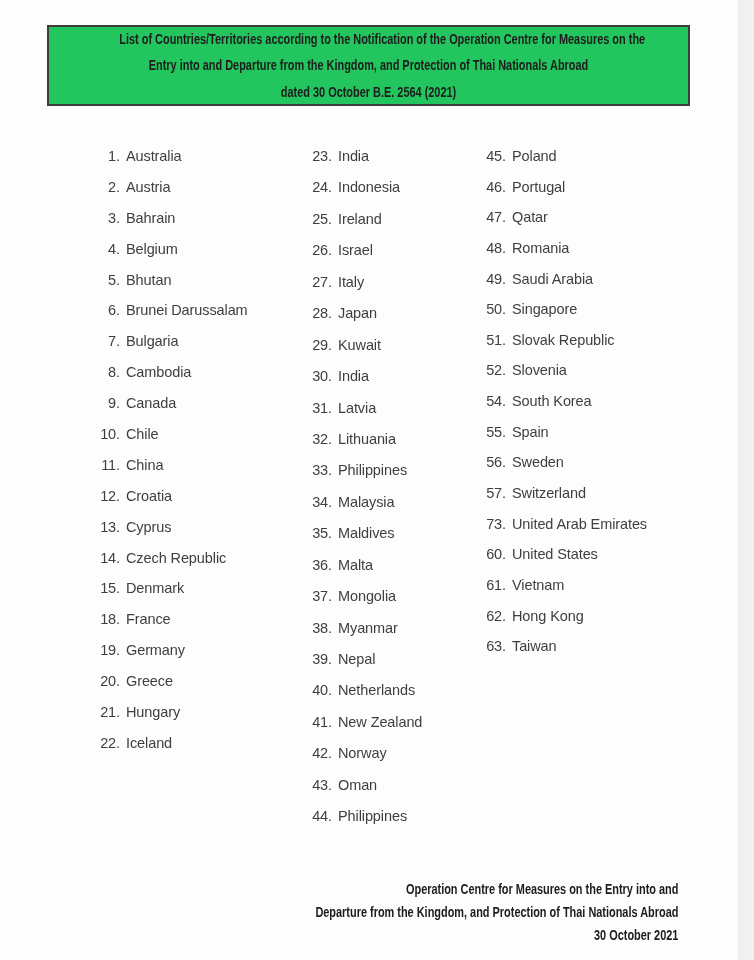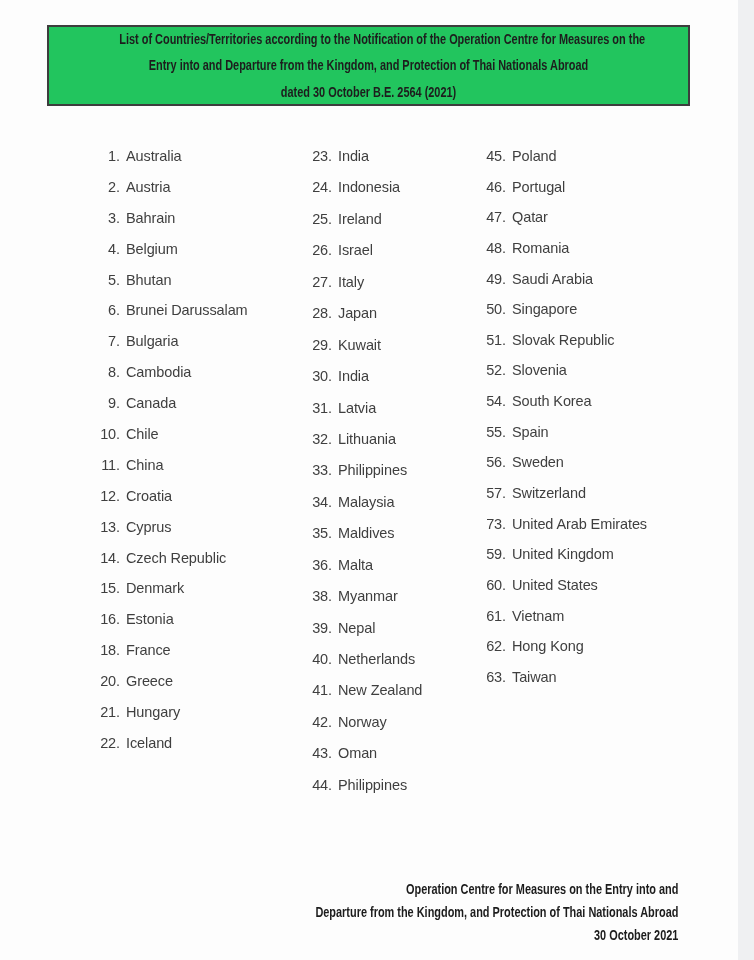--- a/index.html
+++ b/index.html
@@ -115,28 +115,28 @@
     </div>
     <div class="item">
       <span class="num">14.</span>
       <span class="lbl">Czech Republic</span>
     </div>
     <div class="item">
       <span class="num">15.</span>
       <span class="lbl">Denmark</span>
     </div>
     <div class="item">
-      <span class="num">16.</span>
-      <span class="lbl">Estonia</span>
-    </div>
-    <div class="item">
       <span class="num">18.</span>
       <span class="lbl">France</span>
     </div>
     <div class="item">
+      <span class="num">19.</span>
+      <span class="lbl">Germany</span>
+    </div>
+    <div class="item">
       <span class="num">20.</span>
       <span class="lbl">Greece</span>
     </div>
     <div class="item">
       <span class="num">21.</span>
       <span class="lbl">Hungary</span>
     </div>
     <div class="item">
       <span class="num">22.</span>
       <span class="lbl">Iceland</span>
@@ -193,20 +193,24 @@
     </div>
     <div class="item">
       <span class="num">35.</span>
       <span class="lbl">Maldives</span>
     </div>
     <div class="item">
       <span class="num">36.</span>
       <span class="lbl">Malta</span>
     </div>
     <div class="item">
+      <span class="num">37.</span>
+      <span class="lbl">Mongolia</span>
+    </div>
+    <div class="item">
       <span class="num">38.</span>
       <span class="lbl">Myanmar</span>
     </div>
     <div class="item">
       <span class="num">39.</span>
       <span class="lbl">Nepal</span>
     </div>
     <div class="item">
       <span class="num">40.</span>
       <span class="lbl">Netherlands</span>
@@ -273,24 +277,20 @@
       <span class="num">56.</span>
       <span class="lbl">Sweden</span>
     </div>
     <div class="item">
       <span class="num">57.</span>
       <span class="lbl">Switzerland</span>
     </div>
     <div class="item">
       <span class="num">73.</span>
       <span class="lbl">United Arab Emirates</span>
-    </div>
-    <div class="item">
-      <span class="num">59.</span>
-      <span class="lbl">United Kingdom</span>
     </div>
     <div class="item">
       <span class="num">60.</span>
       <span class="lbl">United States</span>
     </div>
     <div class="item">
       <span class="num">61.</span>
       <span class="lbl">Vietnam</span>
     </div>
     <div class="item">

